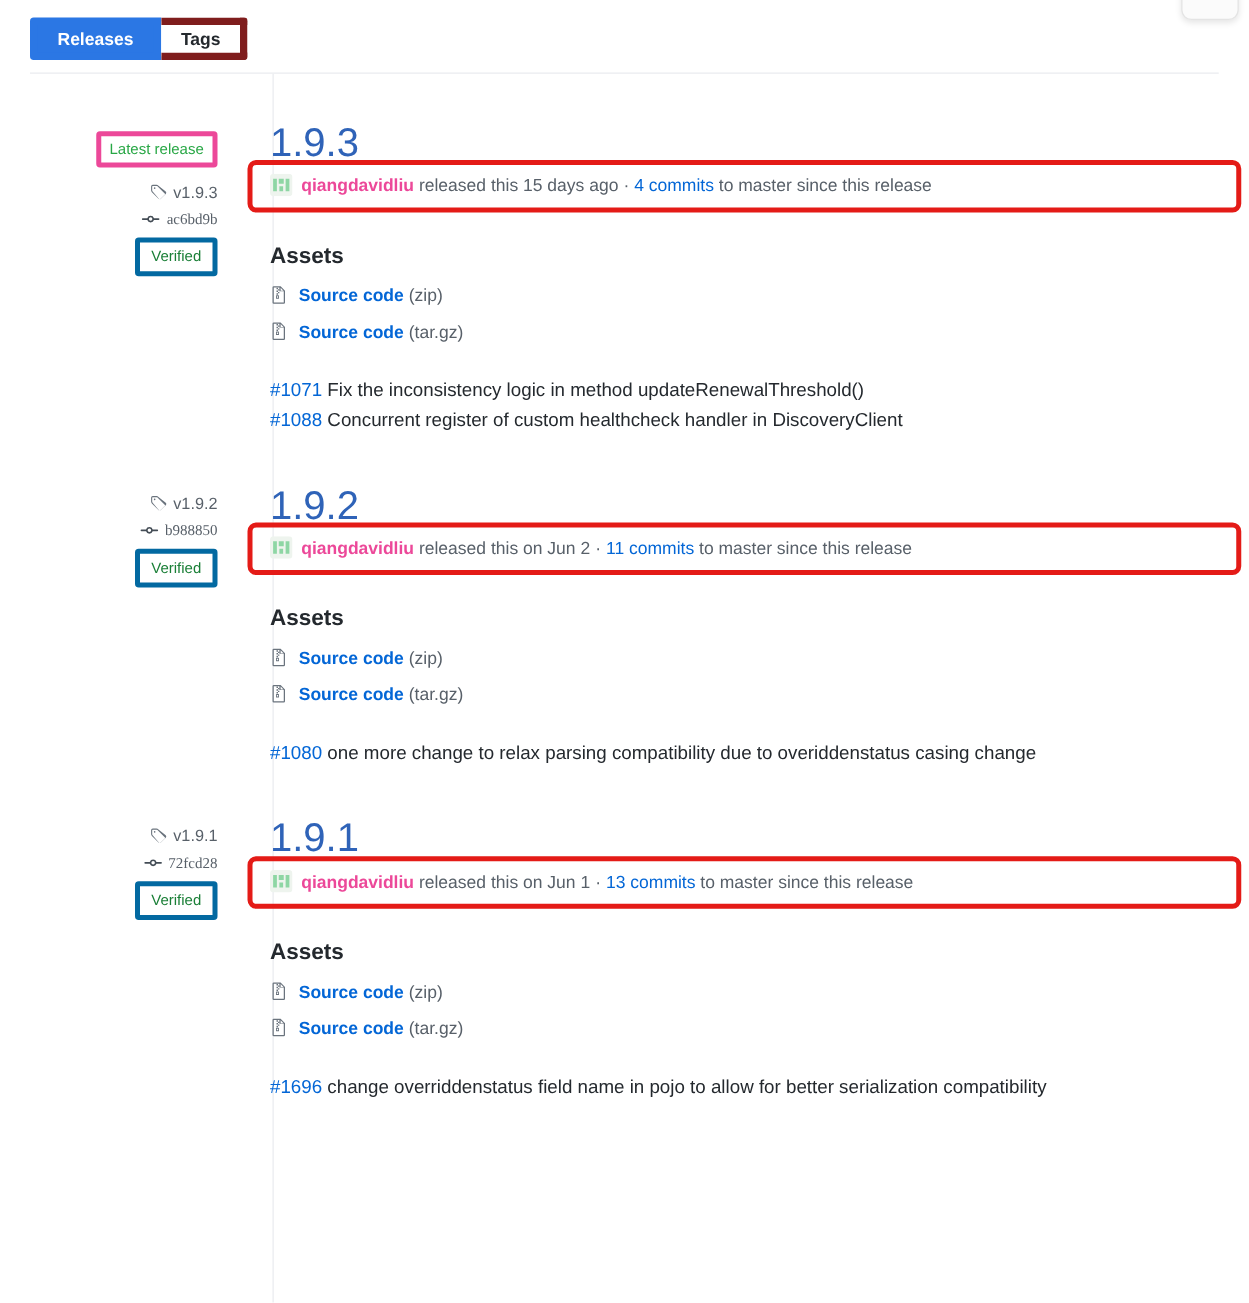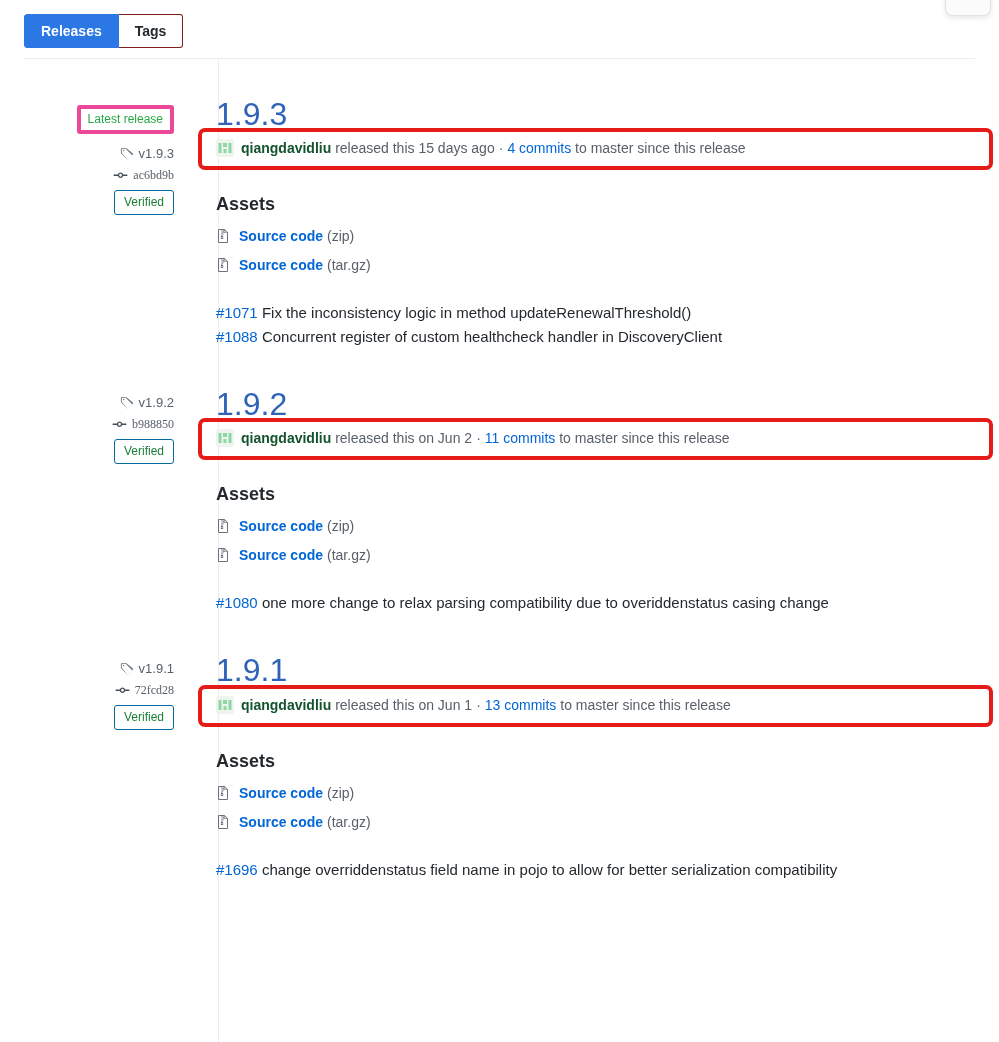--- a/index.html
+++ b/index.html
@@ -34,21 +34,21 @@
     position: absolute;
     left: 24px;
     top: 14px;
     display: flex;
   }
   .tab {
     font-size: 14px;
     font-weight: bold;
     line-height: 1;
     padding: 9px 16px 10px 16px;
-    border: 1px solid #7f1d1d;
+    border: 6px solid #7f1d1d;
     background: #fff;
     color: #24292e;
     cursor: pointer;
     box-sizing: border-box;
     height: 34px;
     display: flex;
     align-items: center;
   }
   .tab:first-child {
     border-top-left-radius: 3px;
@@ -127,21 +127,21 @@
     font-size: 13px;
     margin-bottom: 7px;
   }
   .meta-line.mono { font-family: Liberation Serif, serif; font-size: 12px; }
   .meta-ico { display: inline-flex; align-items: center; }
   .verified-badge {
     display: inline-block;
     font-size: 12px;
     line-height: 1;
     color: #1a7f37;
-    border: 1px solid #0369a1;
+    border: 4px solid #0369a1;
     border-radius: 3px;
     padding: 5px 9px 6px 9px;
     background: #fff;
   }
 
   .release-body {
     flex: 1;
     padding-left: 20px;
     padding-top: 38px;
     padding-right: 24px;
@@ -182,21 +182,21 @@
     line-height: 20px;
     white-space: nowrap;
   }
   .avatar {
     width: 18px;
     height: 18px;
     border-radius: 3px;
     margin-right: 7px;
     flex: none;
   }
-  .byline .author { color: #14532d; font-weight: bold; }
+  .byline .author { color: #ec4899; font-weight: bold; }
   .byline .lnk { color: #0366d6; cursor: pointer; }
   .byline .sep { margin: 0 4px; }
 
   
   .assets-heading {
     font-size: 18px;
     font-weight: bold;
     color: #24292e;
     margin: 36px 0 13px 0;
   }

